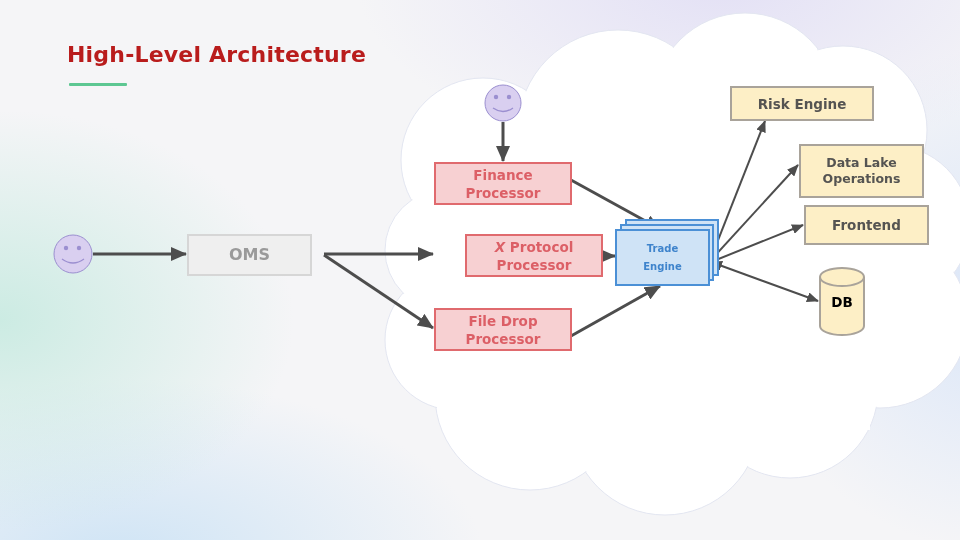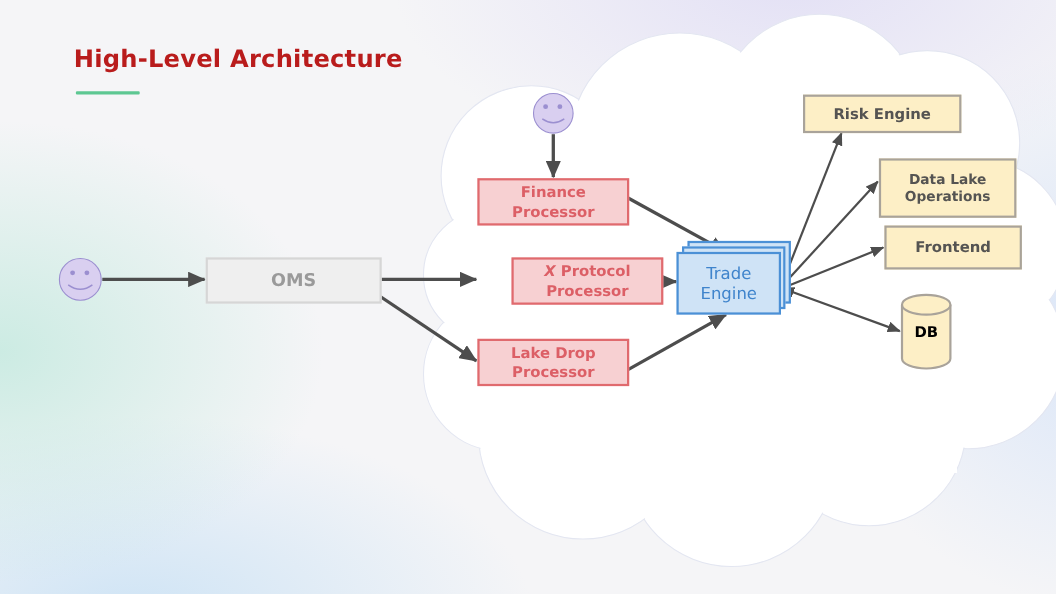--- a/index.html
+++ b/index.html
@@ -20,26 +20,26 @@
   .title {
     position:absolute; left:67px; top:42px;
     font-size:22px; font-weight:bold; color:#b91c1c; letter-spacing:0.2px;
   }
   .underline {
     position:absolute; left:69px; top:83px; width:58px; height:3px;
     background:#5dc792; border-radius:1px;
   }
   svg.diagram { position:absolute; left:0; top:0; }
   .box { position:absolute; box-sizing:border-box; display:flex; align-items:center; justify-content:center; text-align:center; font-weight:bold; line-height:18px; }
-  .box-oms { left:187px; top:234px; width:160px; height:42px; background:#efefef; border:2px solid #d6d6d6; color:#9a9a9a; font-size:16px; }
+  .box-oms { left:187px; top:234px; width:125px; height:42px; background:#efefef; border:2px solid #d6d6d6; color:#9a9a9a; font-size:16px; }
   .box-red { width:138px; height:43px; background:#f7d0d2; border:2px solid #e06a6e; color:#dc5f66; font-size:13.5px; }
   .box-red .it { font-style:italic; }
   .box-yellow { background:#fdefc6; border:2px solid #a9a39a; color:#555452; font-size:13.5px; }
   .te-layer { position:absolute; box-sizing:border-box; background:#cfe3f6; border:2px solid #4b90d6; }
-  .te-front { display:flex; align-items:center; justify-content:center; text-align:center; color:#3f84cc; font-weight:normal; font-size:15px; line-height:18px; }
+  .te-front { display:flex; align-items:center; justify-content:center; text-align:center; color:#3f84cc; font-weight:bold; font-size:10px; line-height:18px; }
   .db-label { position:absolute; left:822px; top:294px; width:40px; text-align:center; font-weight:bold; font-size:13.5px; color:#000000; }
 </style>
 </head>
 <body>
 
 <div class="bg"></div>
 
 <div class="title">High-Level Architecture</div>
 <div class="underline"></div>
 
@@ -131,21 +131,21 @@
 
 <div class="box box-red" style="left:434px; top:234px;margin-left:31px;">
   <div>
     <div><span class="it">X</span><span> Protocol</span></div>
     <div>Processor</div>
   </div>
 </div>
 
 <div class="box box-red" style="left:434px; top:308px;">
   <div>
-    <div>Lake Drop</div>
+    <div>File Drop</div>
     <div>Processor</div>
   </div>
 </div>
 
 <div class="te-layer" style="left:625px; top:219px; width:94px; height:57px;"></div>
 <div class="te-layer" style="left:620px; top:224px; width:94px; height:57px;"></div>
 <div class="te-layer te-front" style="left:615px; top:229px; width:95px; height:57px;">
   <div>
     <div>Trade</div>
     <div>Engine</div>

